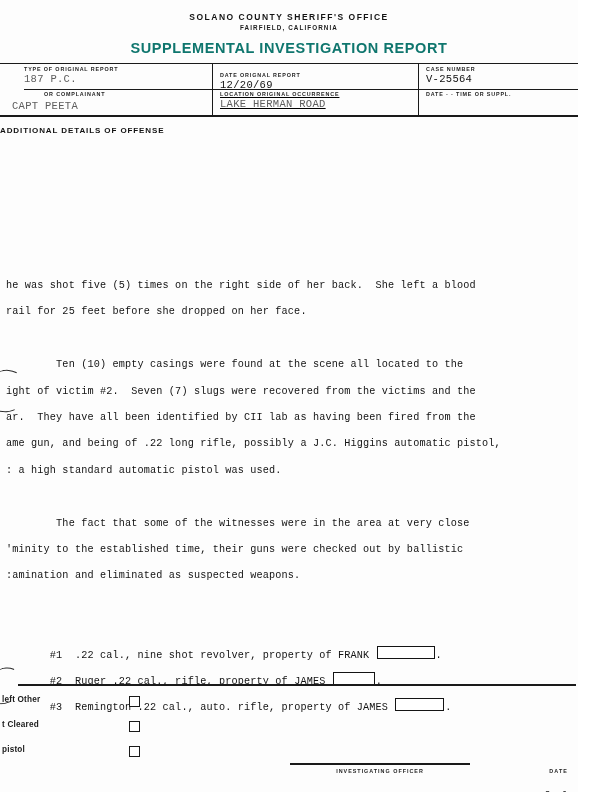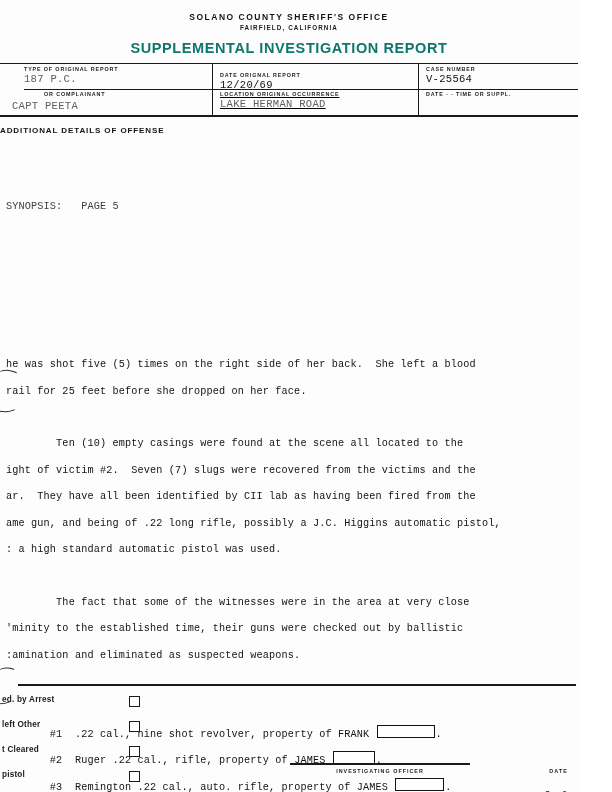--- a/index.html
+++ b/index.html
@@ -196,40 +196,35 @@
 
     <div class="cell" style="left:426px;top:27px;">
       <div class="cap">DATE - - TIME OR SUPPL.</div>
       <div class="val"></div>
     </div>
   </div>
 
   <div class="details-hdr">ADDITIONAL DETAILS OF OFFENSE</div>
 
   <div class="body-type">
-    <span class="ln lite">SYNOPSIS:   PAGE 5</span>
     <span class="ln"> </span>
     <div id="narrative-lines"><span class="ln">he was shot five (5) times on the right side of her back.  She left a blood</span><span class="ln">rail for 25 feet before she dropped on her face.</span><span class="ln"> </span><span class="ln">        Ten (10) empty casings were found at the scene all located to the</span><span class="ln">ight of victim #2.  Seven (7) slugs were recovered from the victims and the</span><span class="ln">ar.  They have all been identified by CII lab as having been fired from the</span><span class="ln">ame gun, and being of .22 long rifle, possibly a J.C. Higgins automatic pistol,</span><span class="ln">: a high standard automatic pistol was used.</span><span class="ln"> </span><span class="ln">        The fact that some of the witnesses were in the area at very close</span><span class="ln">'minity to the established time, their guns were checked out by ballistic</span><span class="ln">:amination and eliminated as suspected weapons.</span></div>
     <div id="weapons-list"><span class="ln"><span>       #1  </span><span>.22 cal., nine shot revolver, property of FRANK </span><span class="redact" style="width: 56px;"></span><span>.</span></span><span class="ln"><span>       #2  </span><span>Ruger .22 cal., rifle, property of JAMES </span><span class="redact" style="width: 40px;"></span><span>.</span></span><span class="ln"><span>       #3  </span><span>Remington .22 cal., auto. rifle, property of JAMES </span><span class="redact" style="width: 47px;"></span><span>.</span></span></div>
     
   </div>
 
   <div class="arc a1"></div>
   <div class="arc a1b"></div>
   <div class="arc a2"></div>
   <div class="arc a2b"></div>
 
   <div class="footer">
     <div class="rule"></div>
 
     <div class="chk-list" id="checkbox-list">
-        <div class="chk-row">
-          <div class="chk-label">ed.   by Arrest</div>
-          <div class="chk-box"></div>
-        </div>
         <div class="chk-row">
           <div class="chk-label">left Other</div>
           <div class="chk-box"></div>
         </div>
         <div class="chk-row">
           <div class="chk-label">t Cleared</div>
           <div class="chk-box"></div>
         </div>
         <div class="chk-row">
           <div class="chk-label">pistol</div>

